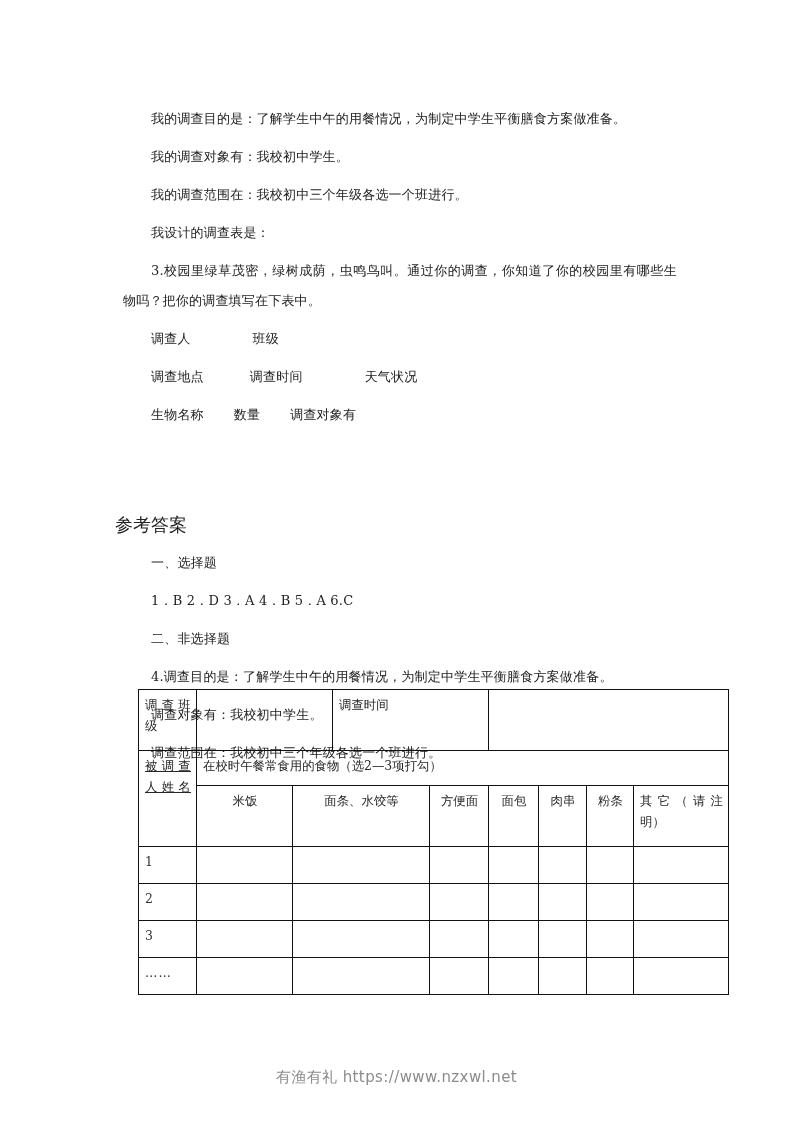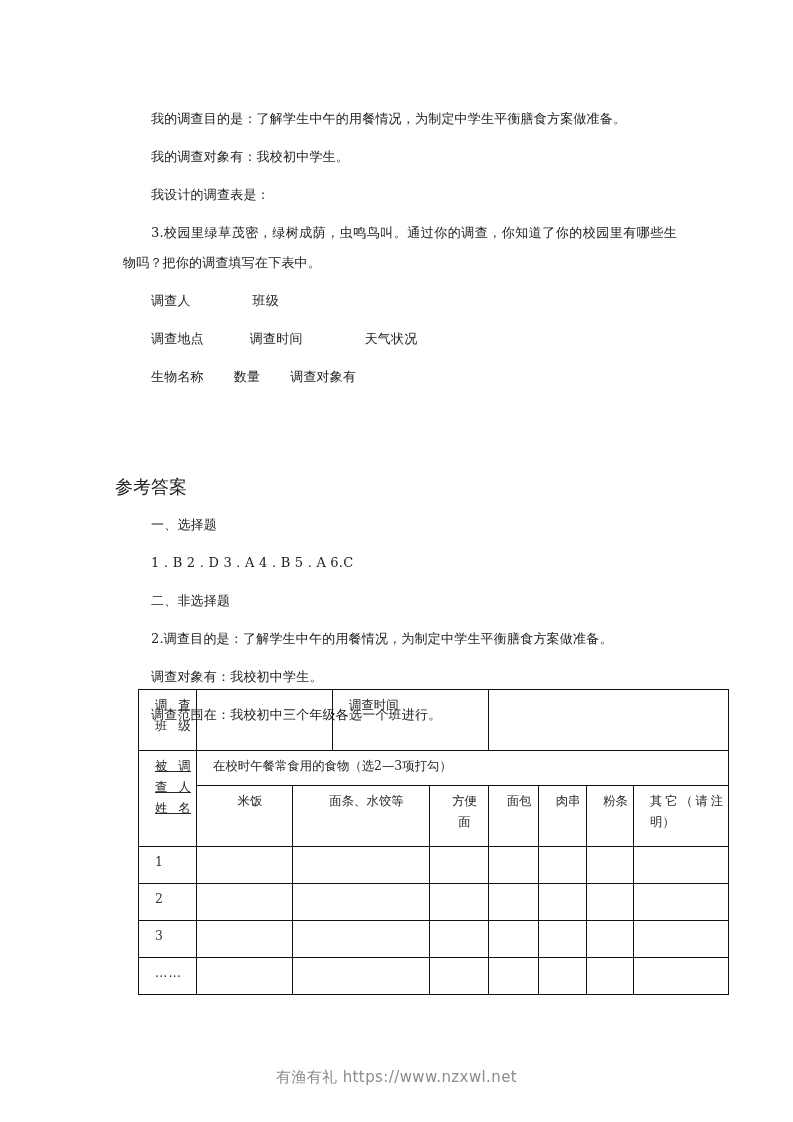--- a/index.html
+++ b/index.html
@@ -60,21 +60,21 @@
   table.survey {
     border-collapse: collapse;
     width: 514px;
     table-layout: fixed;
     font-size: 12.4px;
     color: #262626;
     font-family: "DejaVu Serif", "Liberation Serif", serif;
   }
   table.survey td {
     border: 1px solid #111111;
-    padding: 4px 5px 4px 16px;
+    padding: 4px 5px 4px 6px;
     vertical-align: top;
     line-height: 21px;
     word-break: break-all;
   }
   td.vhead {
     text-align: justify;
     text-align-last: justify;
     padding-left: 7px;
     padding-right: 7px;
     letter-spacing: 0.3px;
@@ -111,39 +111,40 @@
 </style>
 </head>
 <body>
 
 <div class="page">
 
   <div class="content">
 
     <p class="p indent2">我的调查目的是：了解学生中午的用餐情况，为制定中学生平衡膳食方案做准备。</p>
     <p class="p indent2">我的调查对象有：我校初中学生。</p>
+    <p class="p indent2">我的调查范围在：我校初中三个年级各选一个班进行。</p>
     <p class="p indent2">我设计的调查表是：</p>
 
     <p class="p indent2">3.校园里绿草茂密，绿树成荫，虫鸣鸟叫。通过你的调查，你知道了你的校园里有哪些生物吗？把你的调查填写在下表中。</p>
 
     <p class="p indent2"><span>调查人</span><span class="gap-xl"></span><span>班级</span></p>
 
     <p class="p indent2"><span>调查地点</span><span class="gap-lg"></span><span>调查时间</span><span class="gap-xl"></span><span>天气状况</span></p>
 
     <p class="p indent2"><span>生物名称</span><span class="gap-md"></span><span>数量</span><span class="gap-md"></span><span>调查对象有</span></p>
 
     <div class="spacer-block"></div>
 
     <p class="heading-answers">参考答案</p>
     <p class="p indent2">一、选择题</p>
     <p class="p indent2">1．B 2．D 3．A 4．B 5．A 6.C</p>
     <p class="p indent2">二、非选择题</p>
 
 
-    <p class="p indent2">2.调查目的是：了解学生中午的用餐情况，为制定中学生平衡膳食方案做准备。</p>
+    <p class="p indent2">4.调查目的是：了解学生中午的用餐情况，为制定中学生平衡膳食方案做准备。</p>
     <p class="p indent2">调查对象有：我校初中学生。</p>
     <p class="p indent2">调查范围在：我校初中三个年级各选一个班进行。</p>
 
   </div>
 
   <div class="survey-table-wrap">
     <table class="survey">
       <colgroup>
         <col style="width:58px">
         <col style="width:60px">

